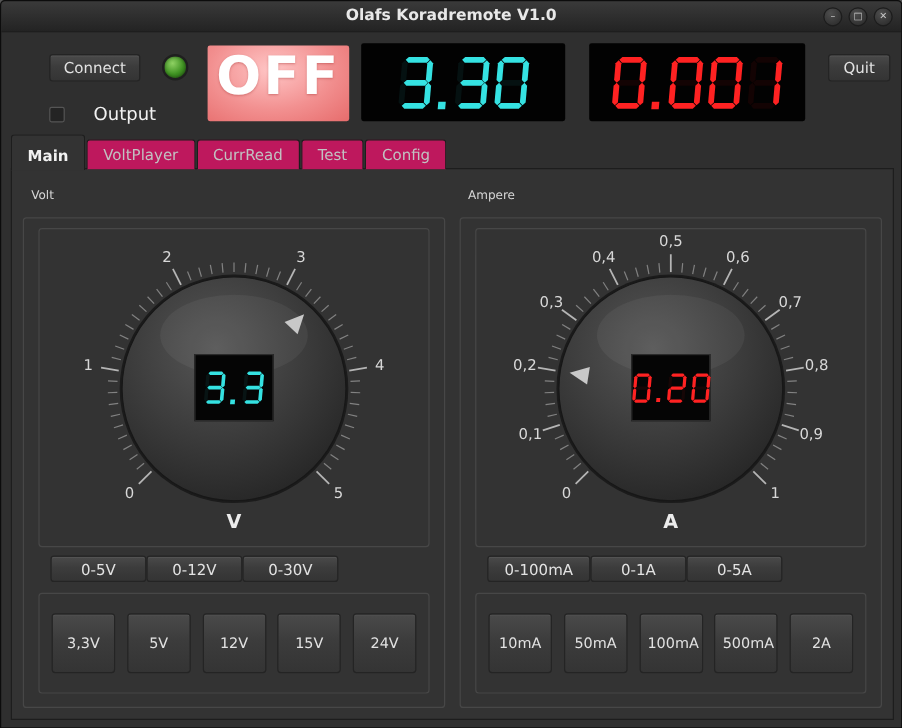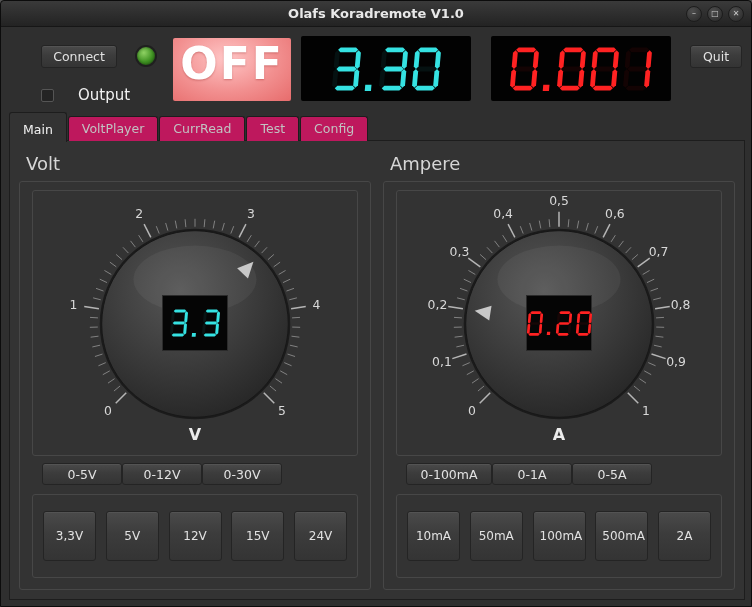--- a/index.html
+++ b/index.html
@@ -57,30 +57,30 @@
   .output-row{position:absolute;left:40px;top:85px;display:flex;align-items:center;gap:24px;}
   .checkbox{width:13px;height:13px;background:#242424;border:1px solid #555;border-radius:2px;}
   .output-label{font-size:15px;color:#f2f2f2;}
   
   .tabbar{position:absolute;left:8px;top:114px;height:26px;display:flex;align-items:flex-end;z-index:3;}
   .tab{
     padding:4px 13px 5px;font-size:12.5px;color:#c2c2c2;background:#be185d;
     border:1px solid #1d1d1d;border-bottom:none;margin-right:1px;
     border-radius:3px 3px 0 0;
   }
-  .tab.active{background:#333333;color:#f2f2f2;padding-top:9px;margin-bottom:-1px;}
+  .tab.active{background:#333333;color:#f2f2f2;padding-top:9px;margin-bottom:-1px;font-weight:bold;}
   
   .content{
     position:absolute;left:8px;top:139px;width:736px;height:460px;
     background:#333333;border:1px solid #1d1d1d;
   }
   .group{position:absolute;top:12px;width:352px;}
   .group.volt{left:9px;}
   .group.ampere{left:373px;}
-  .group-title{height:28px;line-height:22px;padding-left:7px;font-size:18px;color:#d6d6d6;}
+  .group-title{height:28px;line-height:22px;padding-left:7px;font-size:10px;color:#d6d6d6;}
   .group-frame{position:relative;height:409px;border:1px solid #474747;border-radius:3px;}
   .knob-frame{position:absolute;left:12px;right:12px;top:8px;height:266px;border:1px solid #474747;border-radius:3px;}
   .knob-svg{position:absolute;left:0;top:0;width:100%;height:100%;}
   .knob-svg text{font-family:"DejaVu Sans", sans-serif;}
   .knob-display{
     position:absolute;left:50%;top:104px;transform:translateX(-50%);
     width:66px;height:56px;background:#050505;border:1px solid #2b2b2b;
     display:flex;align-items:center;justify-content:center;z-index:2;
   }
   .unit{position:absolute;left:0;right:0;top:234px;text-align:center;font-size:16px;font-weight:bold;color:#ececec;}

